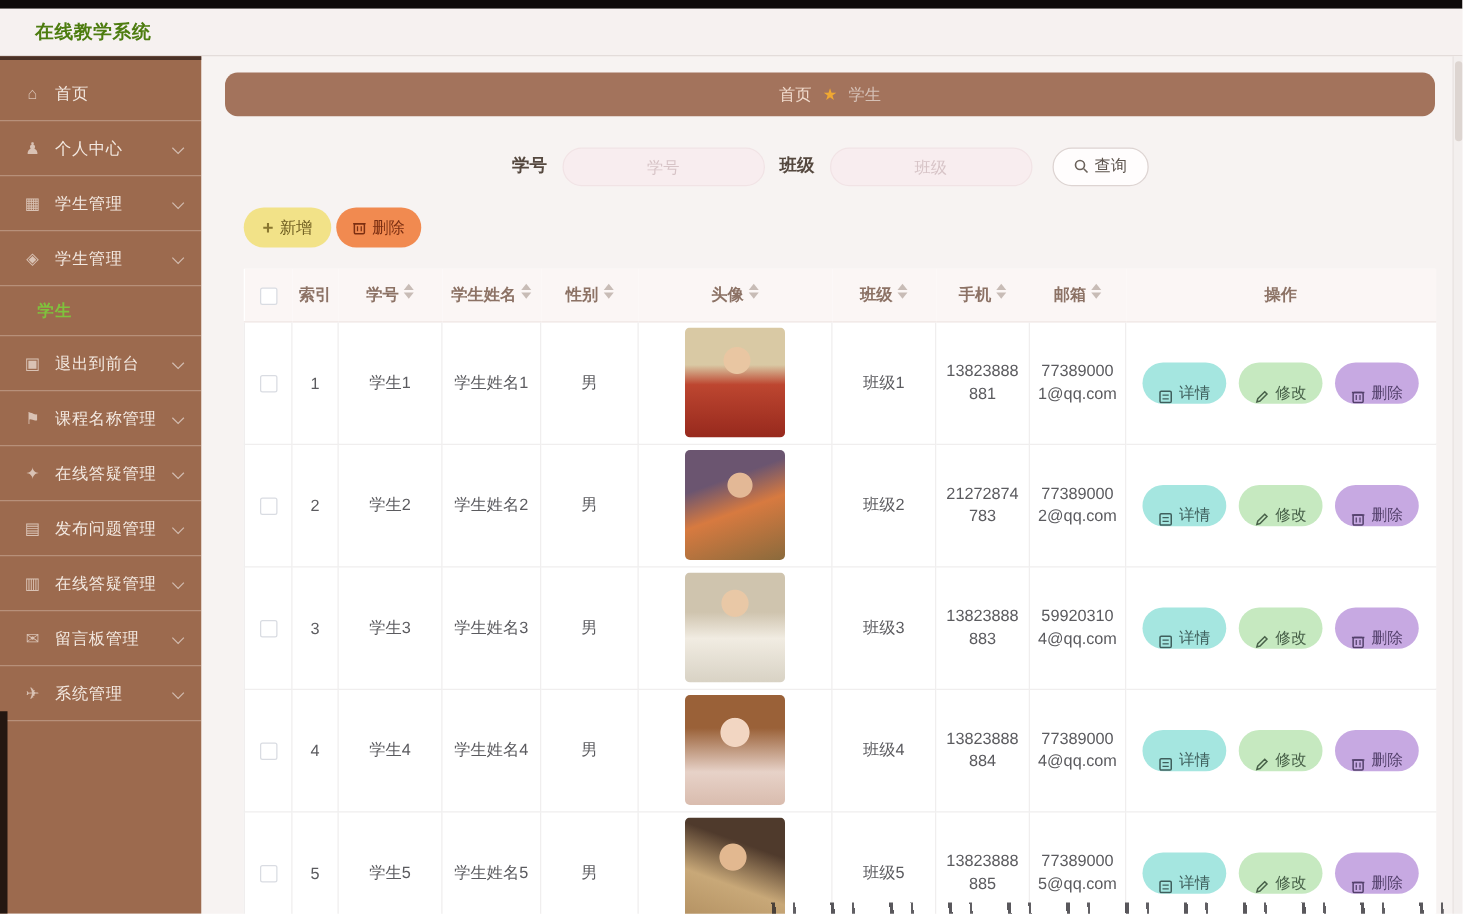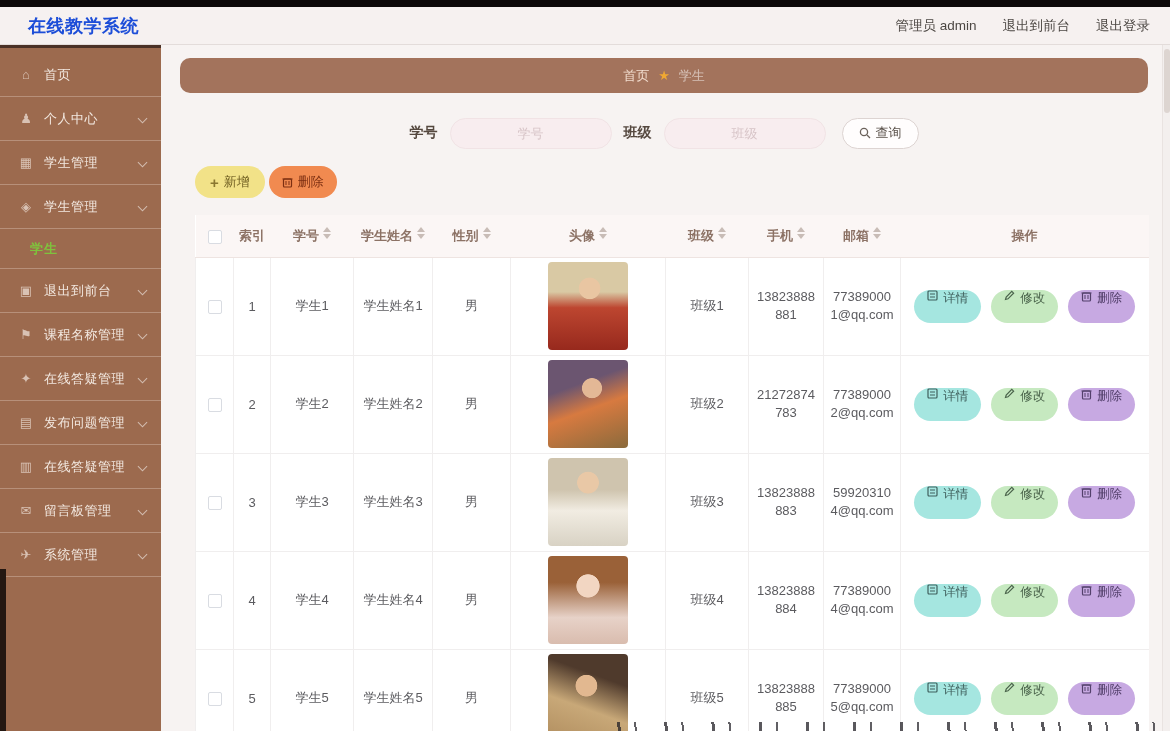--- a/index.html
+++ b/index.html
@@ -1,21 +1,21 @@
 <!DOCTYPE html>
 <html><head>
 <meta charset="utf-8">
 <style>
   * { margin:0; padding:0; box-sizing:border-box; }
   html,body { width:1170px; height:731px; overflow:hidden; }
   body { font-family:"Liberation Sans","DejaVu Sans",sans-serif; background:#f7f3f2; position:relative; }
 
   .topstrip { height:7px; background:#0d0909; }
   header { height:38px; background:#f6f1f0; display:flex; align-items:center; justify-content:space-between; padding:0 20px 0 28px; border-bottom:1px solid #e3dcda; }
-  .app-title { font-size:18px; font-weight:bold; color:#1d4ed8; letter-spacing:.5px; }
+  .app-title { font-size:15px; font-weight:bold; color:#4d7c0f; letter-spacing:.5px; }
   .top-links { display:flex; gap:26px; }
   .top-links span { font-size:13.5px; color:#4c4743; cursor:pointer; }
 
   .layout { display:flex; height:686px; position:relative; }
 
   
   .sidebar { width:161px; background:#9c6a4e; flex:none; padding-top:5px; position:relative; border-top:3px solid #4a3126; }
   .side-item { height:44px; display:flex; align-items:center; padding:0 12px 0 18px; border-bottom:1px solid rgba(255,245,238,.28); color:#f3e9e1; cursor:pointer; position:relative; }
   .side-icon { width:16px; font-size:13px; color:#d9c2b4; margin-right:10px; text-align:center; flex:none; }
   .side-label { font-size:13px; letter-spacing:.5px; flex:1; white-space:nowrap; }
@@ -60,44 +60,39 @@
   .sort .dn { border-top:5px solid #c8bcb6; }
 
   .avatar { width:80px; height:88px; border-radius:4px; margin:0 auto; background:#ccc; }
   .av1 { background: radial-gradient(circle at 52% 30%, #e9c6a2 0 14%, transparent 15%), linear-gradient(180deg,#d9c9a4 0 34%, #bd4630 52%, #97291d 100%); }
   .av2 { background: radial-gradient(circle at 55% 32%, #e3b896 0 13%, transparent 14%), linear-gradient(160deg,#6b5570 0 30%, #d77a40 55%, #8a6a3c 100%); }
   .av3 { background: radial-gradient(circle at 50% 28%, #e9c8a6 0 14%, transparent 15%), linear-gradient(180deg,#cfc4ae 0 36%, #f1ece2 60%, #d8d2c4 100%); }
   .av4 { background: radial-gradient(circle at 50% 34%, #f2d6c2 0 16%, transparent 17%), linear-gradient(180deg,#9a6138 0 30%, #e7d2c8 70%, #d9bcae 100%); }
   .av5 { background: radial-gradient(circle at 48% 36%, #e2b890 0 15%, transparent 16%), linear-gradient(200deg,#4f3a2c 0 28%, #c8a878 60%, #b08d5e 100%); }
 
   .actions { display:flex; gap:10px; justify-content:center; }
-  .pill { height:33px; padding:0 13px; border:none; border-radius:17px; display:inline-flex; align-items:flex-start; gap:5px; font-size:12.5px; cursor:pointer; }
+  .pill { height:33px; padding:0 13px; border:none; border-radius:17px; display:inline-flex; align-items:flex-end; gap:5px; font-size:12.5px; cursor:pointer; }
   .pill svg { flex:none; }
   .pill-detail { background:#a5e6e0; color:#3f5f5c; }
   .pill-edit { background:#c6e9c0; color:#49624a; }
   .pill-delete { background:#c7a9e2; color:#53406b; }
 
   .scribble { position:absolute; left:605px; bottom:-4px; width:550px; height:13px; opacity:.75;
     background: repeating-linear-gradient(86deg, transparent 0 13px, #222026 13px 16px, transparent 16px 30px, #2c2a30 30px 32px, transparent 32px 47px); }
 
   .scrollbar { position:absolute; right:0; top:0; width:8px; height:686px; background:#f3efee; border-left:1px solid #e9e3e1; }
   .scroll-thumb { position:absolute; top:4px; left:1px; width:6px; height:64px; border-radius:3px; background:#ddd5d1; }
 </style>
 </head>
 <body>
 
 <div class="topstrip"></div>
 
 <header>
   <div class="app-title">在线教学系统</div>
-  <div class="top-links">
-    <span>管理员 admin</span>
-    <span>退出到前台</span>
-    <span>退出登录</span>
-  </div>
 </header>
 
 <div class="layout">
   <aside class="sidebar">
     <div class="side-item">
       <span class="side-icon">⌂</span>
       <span class="side-label">首页</span>
     </div>
     <div class="side-item">
       <span class="side-icon">♟</span>

